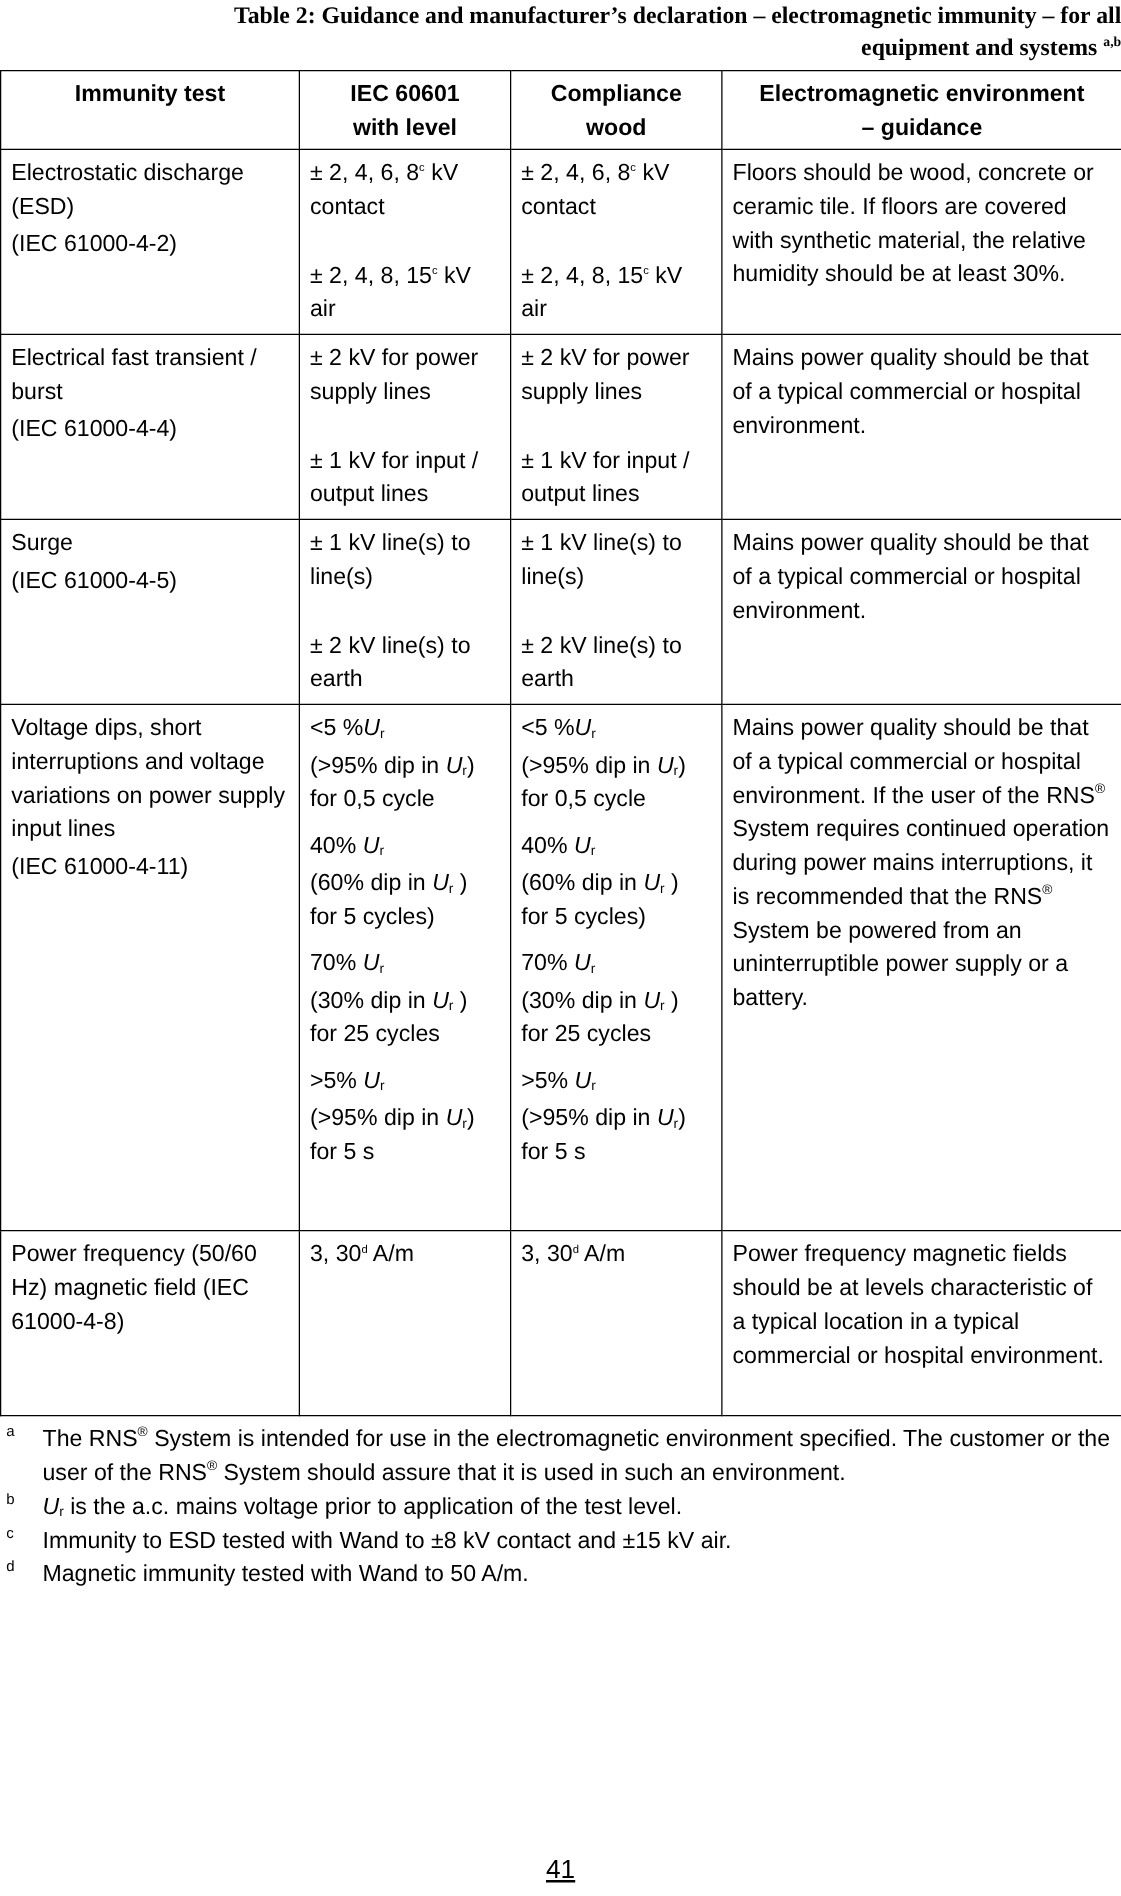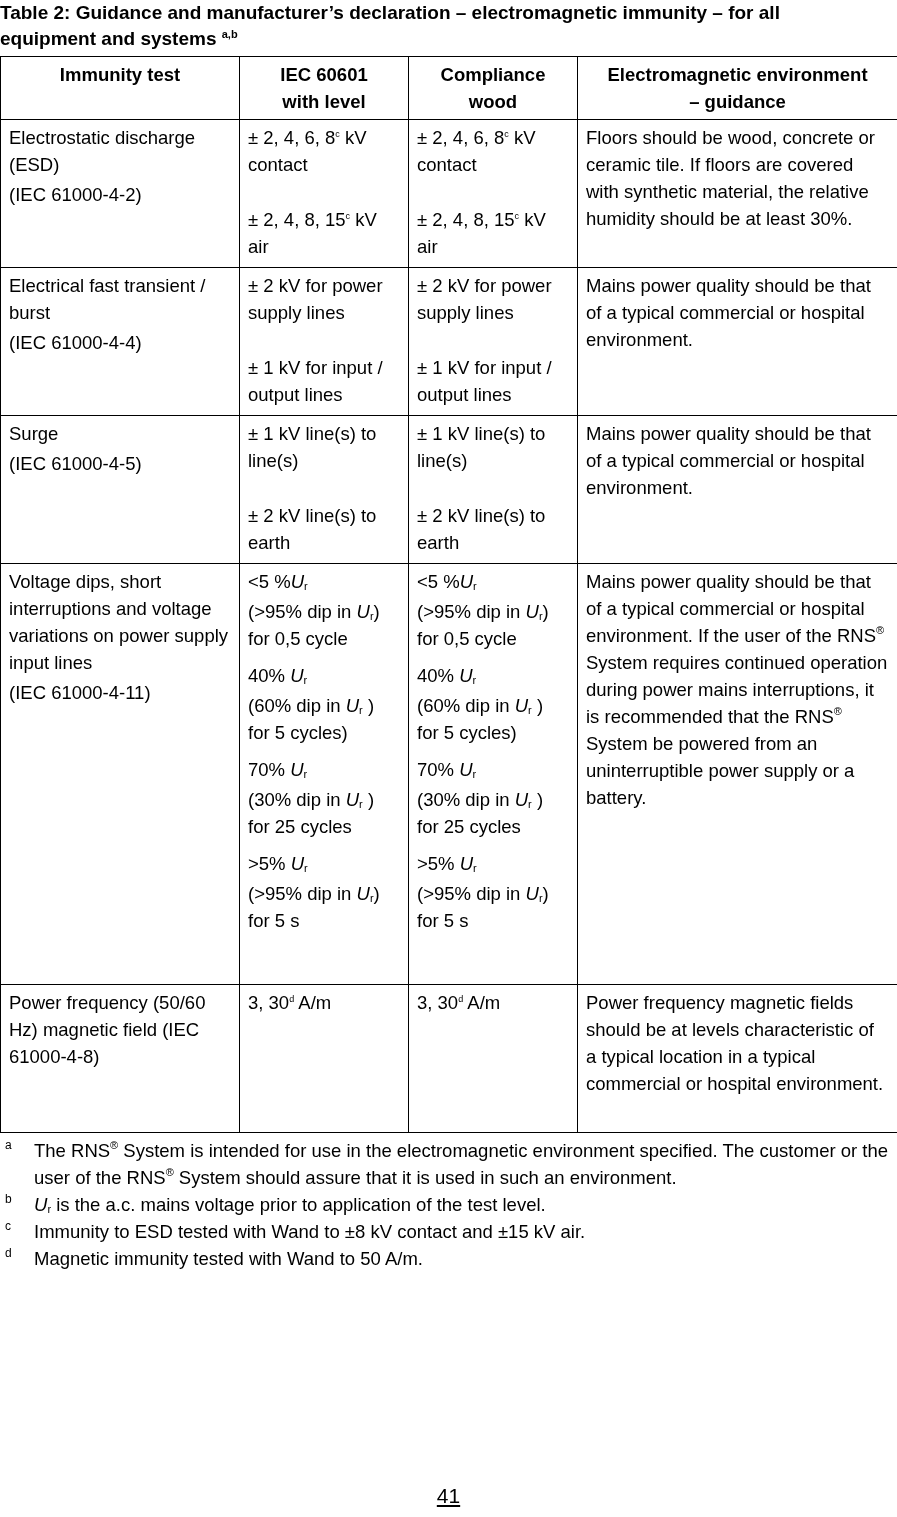--- a/index.html
+++ b/index.html
@@ -1,19 +1,19 @@
 <!DOCTYPE html>
 <html><head>
 <meta charset="utf-8">
 <style>
   html, body { margin: 0; padding: 0; background: #ffffff; }
   body { width: 897px; height: 1517px; position: relative; overflow: hidden;
          font-family: "Liberation Sans", "DejaVu Sans", sans-serif; color: #000; }
-  .title { position: absolute; left: 0; top: 0; width: 897px; text-align: left;
-           font-weight: bold; font-size: 19px; line-height: 26px; }
+  .title { position: absolute; left: 0; top: 0; width: 897px; text-align: right;
+           font-weight: bold; font-size: 19px; line-height: 26px; font-family: Liberation Serif, serif; }
   .title .l1 { display: block; }
   .title .l2 { display: block; }
   .title sup { font-size: 11px; vertical-align: 7px; line-height: 0; }
   table.emc { position: absolute; left: 0; top: 56px; width: 897px; border-collapse: collapse;
               table-layout: fixed; }
   table.emc td, table.emc th { border: 1.5px solid #000; vertical-align: top;
               padding: 4px 8px 4px 8px; font-size: 18.5px; line-height: 27px; }
   table.emc th { font-weight: bold; text-align: center; padding: 4px 4px; }
   col.c1 { width: 239px; } col.c2 { width: 169px; } col.c3 { width: 169px; } col.c4 { width: 320px; }
   tr.hdr { height: 51px; }

